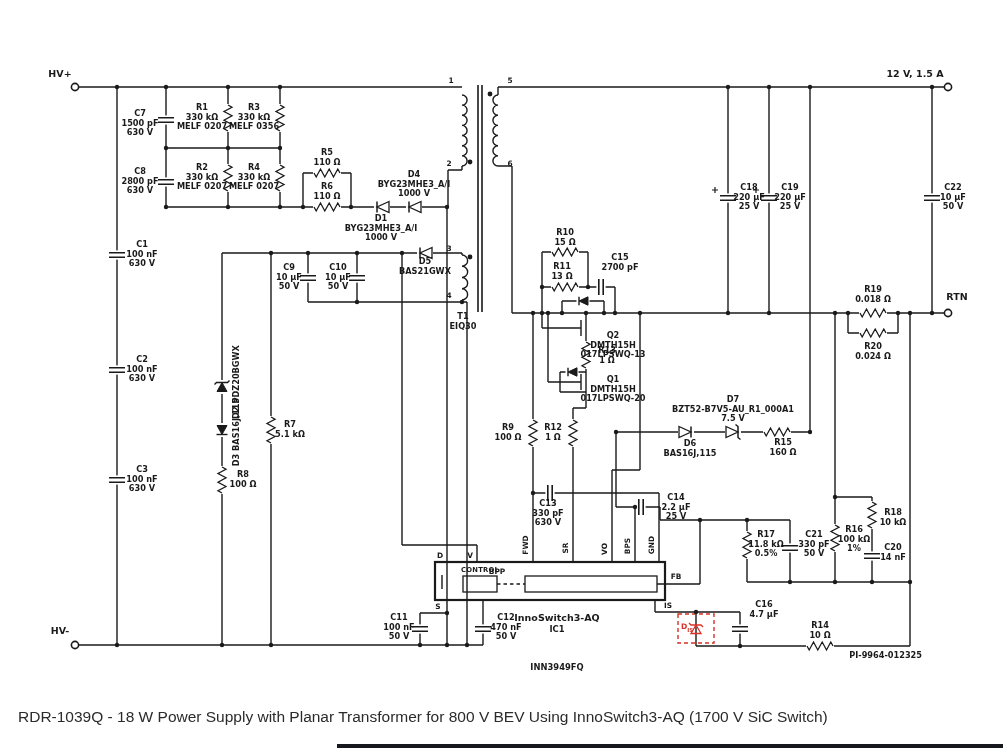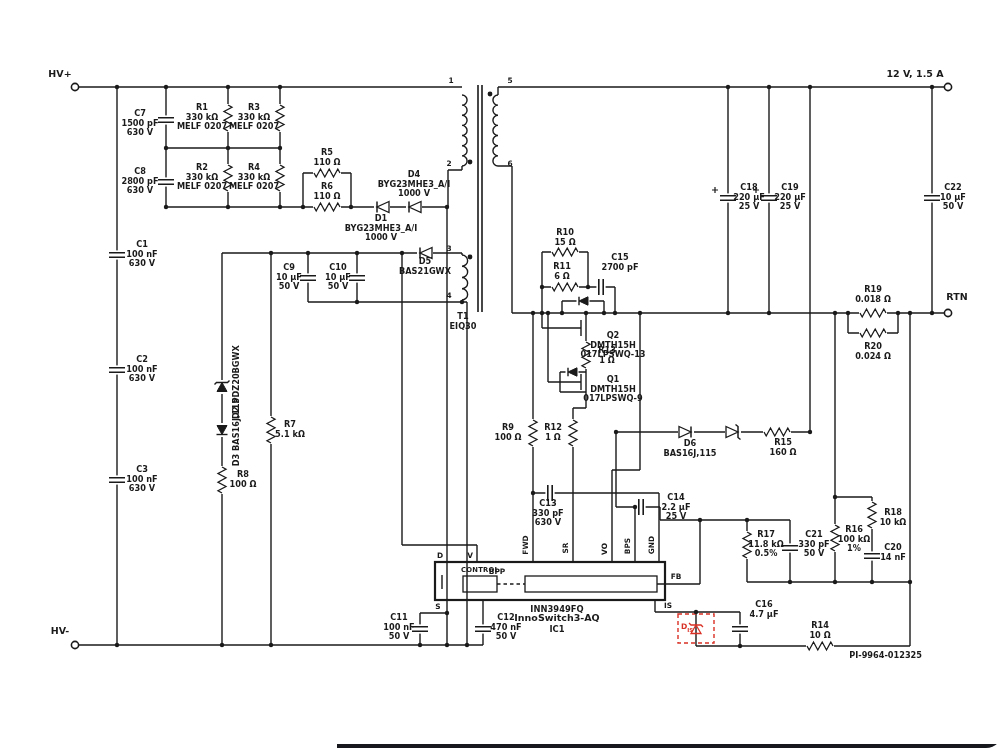--- a/index.html
+++ b/index.html
@@ -1,17 +1,17 @@
 <!DOCTYPE html>
 <html><head>
 <meta charset="utf-8">
 <style>
   html,body{margin:0;padding:0;background:#fff;}
   #stage{position:relative;width:1003px;height:748px;background:#fff;overflow:hidden;
-         font-family:"DejaVu Sans",sans-serif;color:#1a1a1a;border-radius:17px;}
+         font-family:"DejaVu Sans",sans-serif;color:#1a1a1a;}
   #wires{position:absolute;left:0;top:0;}
   .lbl{position:absolute;transform:translate(-50%,-50%);text-align:center;
        font:700 8.2px "DejaVu Sans",sans-serif;line-height:1.18;white-space:pre-line;color:#1a1a1a;}
   .rot{transform:translate(-50%,-50%) rotate(-90deg);white-space:nowrap;}
   .pin{font-size:7.4px;}
   .tpin{font-size:7.4px;}
   .term{font-size:9.5px;}
   .icname{font-size:9.5px;}
   .icsub{font-size:8.4px;}
   .ctrl{font-size:6.8px;letter-spacing:.2px;}
@@ -302,21 +302,21 @@
 2800 pF
 630 V</div>
 <div class="lbl" style="left:202px;top:118px">R1
 330 kΩ
 MELF 0207</div>
 <div class="lbl" style="left:202px;top:178px">R2
 330 kΩ
 MELF 0207</div>
 <div class="lbl" style="left:254px;top:118px">R3
 330 kΩ
-MELF 0207</div>
+MELF 0356</div>
 <div class="lbl" style="left:254px;top:178px">R4
 330 kΩ
 MELF 0207</div>
 <div class="lbl" style="left:327px;top:158px">R5
 110 Ω</div>
 <div class="lbl" style="left:327px;top:192px">R6
 110 Ω</div>
 <div class="lbl" style="left:414px;top:185px">D4
 BYG23MHE3_A/I
 1000 V</div>
@@ -354,37 +354,40 @@
 <div class="lbl tpin" style="left:451px;top:81px">1</div>
 <div class="lbl tpin" style="left:449px;top:164px">2</div>
 <div class="lbl tpin" style="left:449px;top:249px">3</div>
 <div class="lbl tpin" style="left:449px;top:296px">4</div>
 <div class="lbl tpin" style="left:510px;top:81px">5</div>
 <div class="lbl tpin" style="left:510px;top:164px">6</div>
 
 <div class="lbl" style="left:565px;top:238px">R10
 15 Ω</div>
 <div class="lbl" style="left:562px;top:272px">R11
-6 Ω</div>
+13 Ω</div>
 <div class="lbl" style="left:620px;top:263px">C15
 2700 pF</div>
 <div class="lbl" style="left:613px;top:346px">Q2
 DMTH15H
 017LPSWQ-13</div>
 <div class="lbl" style="left:607px;top:356px">R13
 1 Ω</div>
 <div class="lbl" style="left:613px;top:390px">Q1
 DMTH15H
-017LPSWQ-9</div>
+017LPSWQ-20</div>
 <div class="lbl" style="left:508px;top:433px">R9
 100 Ω</div>
 <div class="lbl" style="left:553px;top:433px">R12
 1 Ω</div>
 <div class="lbl" style="left:690px;top:449px">D6
 BAS16J,115</div>
+<div class="lbl" style="left:733px;top:410px">D7
+BZT52-B7V5-AU_R1_000A1
+7.5 V</div>
 <div class="lbl" style="left:783px;top:448px">R15
 160 Ω</div>
 <div class="lbl" style="left:548px;top:514px">C13
 330 pF
 630 V</div>
 <div class="lbl" style="left:676px;top:508px">C14
 2.2 μF
 25 V</div>
 
 <div class="lbl" style="left:749px;top:198px">C18
@@ -422,30 +425,31 @@
 
 <div class="lbl" style="left:399px;top:628px">C11
 100 nF
 50 V</div>
 <div class="lbl" style="left:506px;top:628px">C12
 470 nF
 50 V</div>
 
 <div class="lbl icname" style="left:557px;top:618px">InnoSwitch3-AQ</div>
 <div class="lbl icsub" style="left:557px;top:630px">IC1</div>
-<div class="lbl icsub" style="left:557px;top:610px">INN3949FQ</div>
+<div class="lbl icsub" style="left:557px;top:668px">INN3949FQ</div>
 <div class="lbl ctrl" style="left:480px;top:570px">CONTROL</div>
 <div class="lbl pin" style="left:440px;top:556px">D</div>
 <div class="lbl pin" style="left:470px;top:556px">V</div>
 <div class="lbl pin rot" style="left:526px;top:545px">FWD</div>
 <div class="lbl pin rot" style="left:566px;top:548px">SR</div>
 <div class="lbl pin rot" style="left:605px;top:549px">VO</div>
 <div class="lbl pin rot" style="left:628px;top:546px">BPS</div>
 <div class="lbl pin rot" style="left:652px;top:545px">GND</div>
 <div class="lbl pin" style="left:676px;top:577px">FB</div>
 <div class="lbl pin" style="left:438px;top:607px">S</div>
 <div class="lbl pin" style="left:497px;top:572px">BPP</div>
 <div class="lbl pin" style="left:668px;top:606px">IS</div>
 
 <div id="docnum">PI-9964-012325</div>
+<div id="caption">RDR-1039Q - 18 W Power Supply with Planar Transformer for 800 V BEV Using InnoSwitch3-AQ (1700 V SiC Switch)</div>
 <div id="bottom-edge"></div>
 
 </div>
 
 </body></html>

